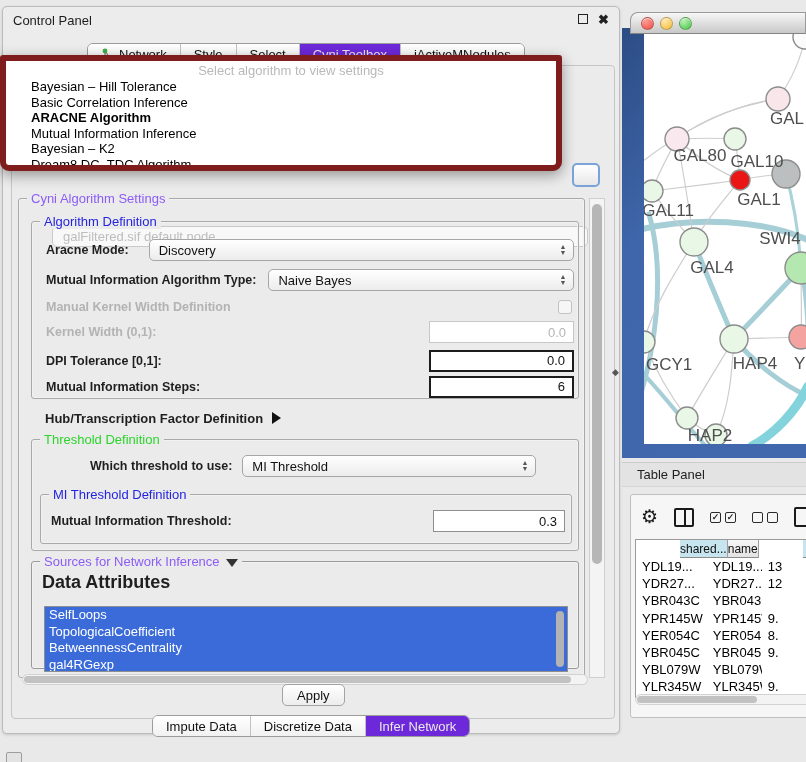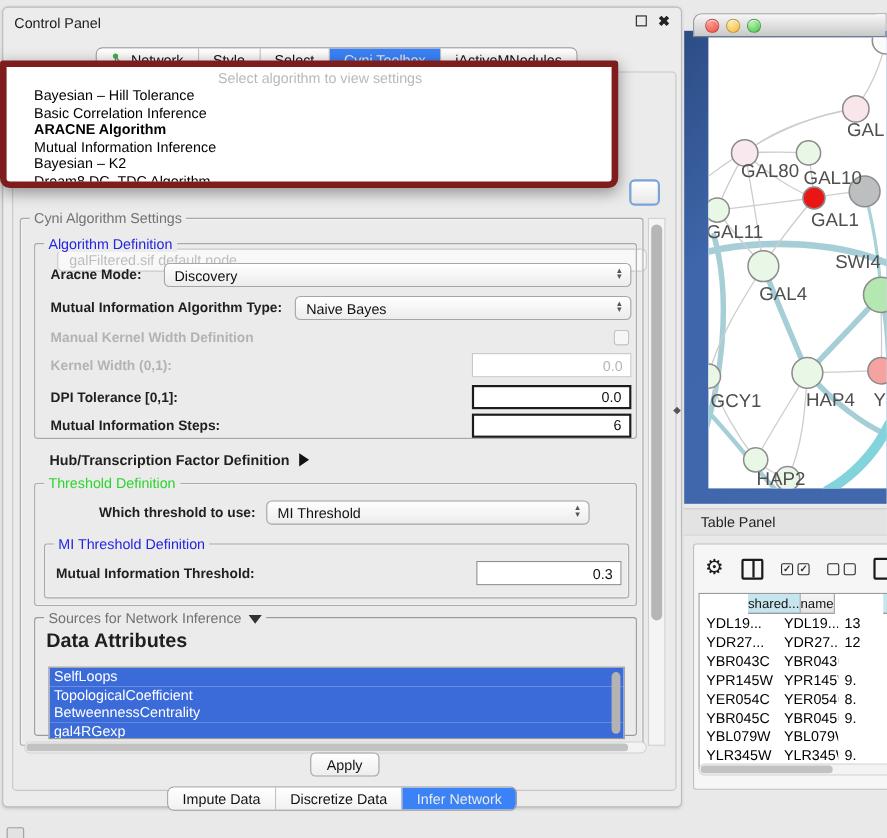--- a/index.html
+++ b/index.html
@@ -16,21 +16,21 @@
   .win-btn { margin-left:10px; font-size:12px; color:#222; line-height:12px; cursor:default; }
   .restore-box { width:10px; height:10px; border:1.6px solid #222; display:inline-block; }
   .close-x { font-weight:bold; font-size:13px; }
 
   
   .segbar { position:absolute; display:inline-flex; border:1px solid #9b9b9b; border-radius:6px;
     overflow:hidden; background:#fdfdfd; height:22px; font-size:13px; }
   .seg { display:flex; align-items:center; padding:0 13px; color:#111; border-left:1px solid #c2c2c2;
     background:linear-gradient(#ffffff,#f1f1f1); white-space:nowrap; }
   .seg:first-child { border-left:none; }
-  .seg.selected { background:#3b82f6; color:#e9e9e9; }
+  .seg.selected { background:#6d28d9; color:#e9e9e9; }
   #top-tabs { left:84px; top:36px; }
   #bottom-tabs { left:149px; top:708px; }
   .net-icon { width:13px; height:13px; margin-right:5px; }
 
   
   #content-panel { position:absolute; left:8px; top:58px; width:604px; height:654px;
     background:#ebebeb; border:1px solid #c6c6c6; border-radius:4px; }
 
   
   #hidden-combo-frag { position:absolute; left:560px; top:97px; width:28px; height:24px;
@@ -44,21 +44,21 @@
     background:#ffffff; border:6px solid #7f1d1d; border-radius:3px 3px 9px 9px;
     box-shadow:0 4px 14px rgba(0,0,0,.38); z-index:40; padding-top:2px; overflow:hidden;padding-left:20px; }
   .popup-placeholder { text-align:center; color:#b9b9b9; font-size:13px; height:16px; line-height:16px; }
   .popup-item { font-size:13px; color:#000; height:15.5px; line-height:15.5px; padding-left:5px; }
   .popup-item.bold { font-weight:bold; }
 
   
   .groupbox { position:absolute; border:1px solid #a9a9a9; border-radius:3px;
     box-shadow:inset 0 0 0 1px #f2f2f2; }
   .groupbox > .gb-title { position:absolute; top:-8px; left:8px; background:#ebebeb;
-    padding:0 4px; font-size:13px; color:#737373; white-space:nowrap; }
+    padding:0 4px; font-size:13px; color:#8b5cf6; white-space:nowrap; }
   .gb-title.blue { color:#2424e0; }
   .gb-title.green { color:#2cd42c; }
 
   #cyni-group { left:6px; top:132px; width:567px; height:480px; }
 
   .row { position:absolute; display:flex; align-items:center; }
   .lbl { font-size:12.5px; font-weight:bold; color:#1f1f1f; white-space:nowrap; }
   .lbl.disabled { color:#b3b3b3; }
 
   .combo { height:22px; border:1px solid #a6a6a6; border-radius:5px;

